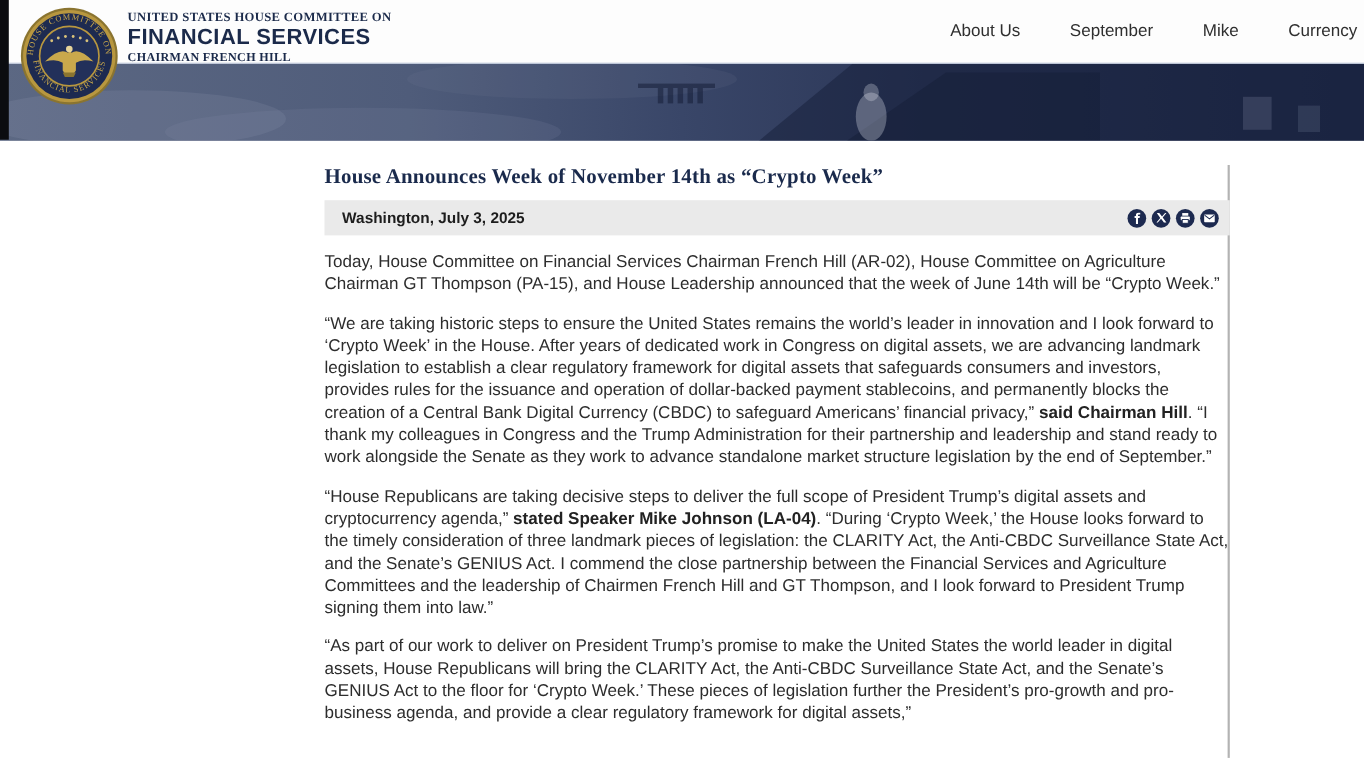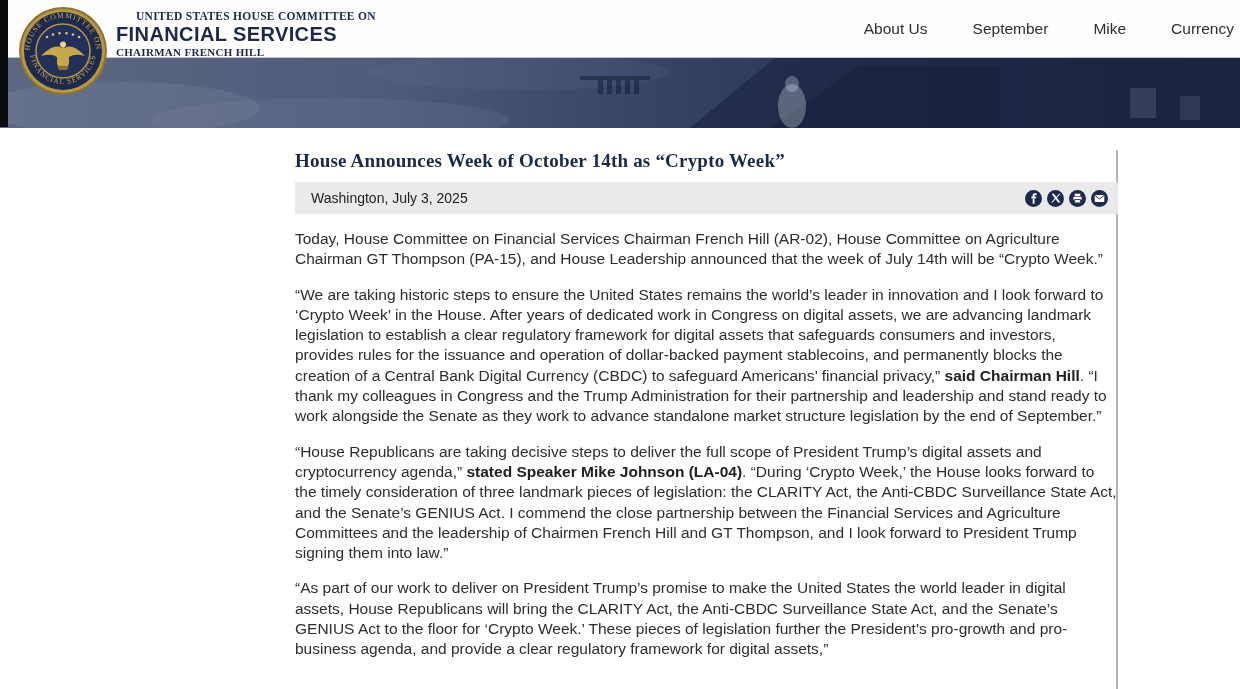--- a/index.html
+++ b/index.html
@@ -5,21 +5,21 @@
   html,body{margin:0;padding:0;}
   body{
     width:1240px;height:689px;position:relative;overflow:hidden;
     background:#ffffff;font-family:"Liberation Sans",sans-serif;
     -webkit-font-smoothing:antialiased;
   }
   
   .topbar{position:absolute;left:0;top:0;width:1240px;height:57px;background:#fdfdfd;}
   .edge-strip{position:absolute;left:0;top:0;width:8px;height:127px;background:#0b0c10;z-index:6;}
   .committee{position:absolute;left:116px;top:10px;color:#1b2a4a;line-height:1.05;}
-  .committee .l1{font-family:"Liberation Serif",serif;font-weight:700;font-size:11.5px;letter-spacing:.3px;margin-left:20px;}
+  .committee .l1{font-family:"Liberation Serif",serif;font-weight:700;font-size:11.5px;letter-spacing:.3px;}
   .committee .l2{font-family:"Liberation Sans",sans-serif;font-weight:700;font-size:20px;letter-spacing:.4px;margin-top:2px;}
   .committee .l3{font-family:"Liberation Serif",serif;font-weight:700;font-size:11px;letter-spacing:.3px;margin-top:2px;}
   .nav{position:absolute;right:6px;top:0;height:57px;display:flex;align-items:center;gap:45px;}
   .nav a{color:#2f2f2f;font-size:15.5px;text-decoration:none;cursor:pointer;}
   
   .banner{
     position:absolute;left:0;top:57px;width:1240px;height:70px;overflow:hidden;
     background:linear-gradient(90deg,#5c6883 0%,#4f5c7a 30%,#39466а 50%,#2a3556 70%,#1d2847 100%);
     background:linear-gradient(90deg,#5c6883 0%,#4f5c7a 30%,#394668 50%,#2a3556 70%,#1d2847 100%);
     border-top:1px solid #b9c2d6;z-index:2;
@@ -34,21 +34,21 @@
   
   .content{position:absolute;left:295px;top:150px;width:823px;z-index:1;}
   .article-title{
     font-family:"Liberation Serif",serif;font-weight:700;font-size:19px;
     color:#1a2a4c;margin:0 0 0 0;letter-spacing:.2px;
   }
   .datebar{
     margin-top:10px;height:32px;background:#eaeaea;
     display:flex;align-items:center;justify-content:space-between;
   }
-  .dateline{font-size:14px;font-weight:400;color:#1d1d1d;padding-left:16px;}
+  .dateline{font-size:14px;font-weight:700;color:#1d1d1d;padding-left:16px;}
   .share{display:flex;align-items:center;gap:5px;padding-right:10px;}
   .share .circle{
     width:17px;height:17px;border-radius:50%;background:#1d2a50;
     display:flex;align-items:center;justify-content:center;cursor:pointer;
   }
   .body-text{margin-top:5px;}
   .para{font-size:15.5px;line-height:20.3px;color:#2d2d2d;margin:15px 0 0 0;}
   .para strong{font-weight:700;color:#222;}
   .v-divider{position:absolute;left:1116px;top:150px;width:2px;height:539px;background:#b3b3b3;}
 </style>
@@ -124,21 +124,21 @@
         <circle cx="61" cy="31" r="1.3"></circle>
     </g>
 
     <path d="M23 50 Q36 37 44 42 L45 40 L47 42 Q54 37 67 50 Q57 47 51 51 L51 58 Q48 63 45 63 Q42 63 39 58 L39 51 Q33 47 23 50 Z" fill="#c9a84c"></path>
     <circle cx="45" cy="38.5" r="3" fill="#e6d49a"></circle>
     <path d="M39 60 L51 60 L49 64 L41 64 Z" fill="#8a7430"></path>
   </svg>
 </div>
 
 <div class="content">
-  <h1 class="article-title">House Announces Week of October 14th as “Crypto Week”</h1>
+  <h1 class="article-title">House Announces Week of November 14th as “Crypto Week”</h1>
 
   <div class="datebar">
     <span class="dateline">Washington, July 3, 2025</span>
     <span class="share">
       <span class="circle">
         <svg width="11" height="11" viewBox="0 0 16 16">
             <path fill="#fff" d="M10.5 3h2V.5h-2.4C7.6.5 6.8 2 6.8 3.6V5H5v2.5h1.8V15.5h2.7V7.5h2.2L12 5H9.5V3.8C9.5 3.3 9.9 3 10.5 3z"></path>
           </svg>
       </span>
       <span class="circle">
@@ -156,20 +156,20 @@
       <span class="circle">
         <svg width="11" height="11" viewBox="0 0 16 16">
             <rect x="1" y="3" width="14" height="10" rx="1" fill="#fff"></rect>
             <path d="M1.5 3.8 8 8.6l6.5-4.8" fill="none" stroke="#1d2a50" stroke-width="1.4"></path>
           </svg>
       </span>
     </span>
   </div>
 
   <div class="body-text">
-      <p class="para"><span>Today, House Committee on Financial Services Chairman French Hill (AR-02), House Committee on Agriculture Chairman GT Thompson (PA-15), and House Leadership announced that the week of July 14th will be “Crypto Week.”</span></p>
+      <p class="para"><span>Today, House Committee on Financial Services Chairman French Hill (AR-02), House Committee on Agriculture Chairman GT Thompson (PA-15), and House Leadership announced that the week of June 14th will be “Crypto Week.”</span></p>
       <p class="para"><span>“We are taking historic steps to ensure the United States remains the world’s leader in innovation and I look forward to ‘Crypto Week’ in the House. After years of dedicated work in Congress on digital assets, we are advancing landmark legislation to establish a clear regulatory framework for digital assets that safeguards consumers and investors, provides rules for the issuance and operation of dollar-backed payment stablecoins, and permanently blocks the creation of a Central Bank Digital Currency (CBDC) to safeguard Americans’ financial privacy,” </span><strong>said Chairman Hill</strong><span>. “I thank my colleagues in Congress and the Trump Administration for their partnership and leadership and stand ready to work alongside the Senate as they work to advance standalone market structure legislation by the end of September.”</span></p>
       <p class="para"><span>“House Republicans are taking decisive steps to deliver the full scope of President Trump’s digital assets and cryptocurrency agenda,” </span><strong>stated Speaker Mike Johnson (LA-04)</strong><span>. “During ‘Crypto Week,’ the House looks forward to the timely consideration of three landmark pieces of legislation: the CLARITY Act, the Anti-CBDC Surveillance State Act, and the Senate’s GENIUS Act. I commend the close partnership between the Financial Services and Agriculture Committees and the leadership of Chairmen French Hill and GT Thompson, and I look forward to President Trump signing them into law.”</span></p>
       <p class="para"><span>“As part of our work to deliver on President Trump’s promise to make the United States the world leader in digital assets, House Republicans will bring the CLARITY Act, the Anti-CBDC Surveillance State Act, and the Senate’s GENIUS Act to the floor for ‘Crypto Week.’ These pieces of legislation further the President’s pro-growth and pro-business agenda, and provide a clear regulatory framework for digital assets,” </span></p>
     </div>
 </div>
 
 <div class="v-divider"></div>
 
 </body></html>

